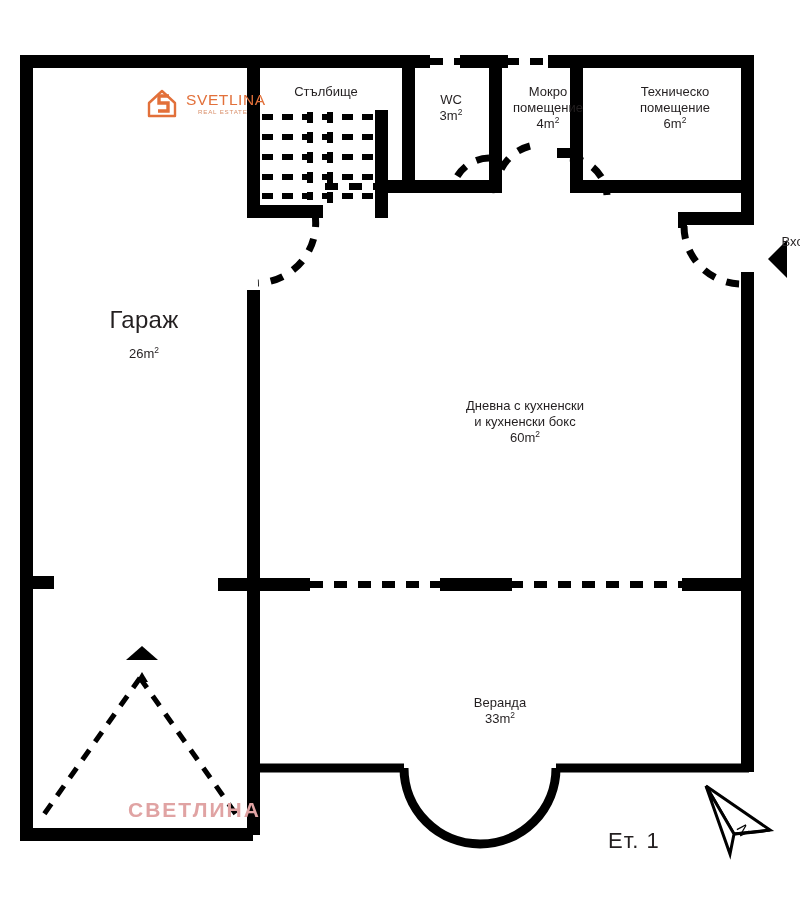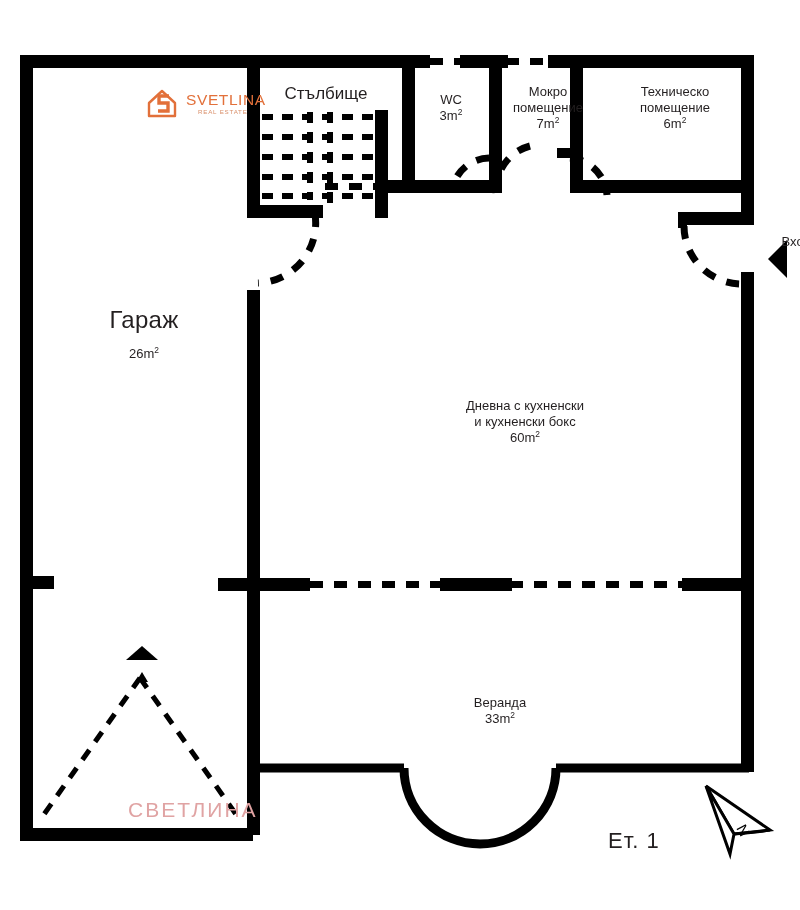--- a/index.html
+++ b/index.html
@@ -9,29 +9,29 @@
     color:#1a1a1a;
     overflow:hidden;
     position:relative;
   }
   #plan-root{position:absolute;inset:0;width:800px;height:910px;}
   #plan-svg{position:absolute;left:0;top:0;}
   .lbl{position:absolute;text-align:center;line-height:1.22;white-space:nowrap;color:#231f20;}
   .lbl-room{font-size:13px;}
   .lbl-garage{font-size:24px;font-weight:400;letter-spacing:.3px;}
   .lbl-area{font-size:13px;}
-  .lbl-stairs{font-size:17px;}
+  .lbl-stairs{font-size:13px;}
   .lbl-floor{font-size:22px;letter-spacing:1px;}
   .lbl-entry{font-size:13px;}
   sup{font-size:.65em;vertical-align:super;line-height:0;}
   
   #logo{position:absolute;left:146px;top:86px;width:132px;height:34px;}
   #watermark{
     position:absolute;left:128px;top:798px;
-    font-size:21px;font-weight:400;letter-spacing:2px;
+    font-size:21px;font-weight:700;letter-spacing:2px;
     color:#e0a3a3;
   }
 </style>
 </head>
 <body>
 
 <div id="plan-root">
 
   <svg id="plan-svg" width="800" height="910" viewBox="0 0 800 910">
 
@@ -180,21 +180,21 @@
     <div>WC</div>
     <div class="lbl-area">
       <span>3m</span><sup>2</sup>
     </div>
   </div>
 
   <div class="lbl lbl-room" style="left:488px;top:84px;width:120px;">
     <div>Мокро</div>
     <div>помещение</div>
     <div class="lbl-area">
-      <span>7m</span><sup>2</sup>
+      <span>4m</span><sup>2</sup>
     </div>
   </div>
 
   <div class="lbl lbl-room" style="left:600px;top:84px;width:150px;">
     <div>Техническо</div>
     <div>помещение</div>
     <div class="lbl-area">
       <span>6m</span><sup>2</sup>
     </div>
   </div>

